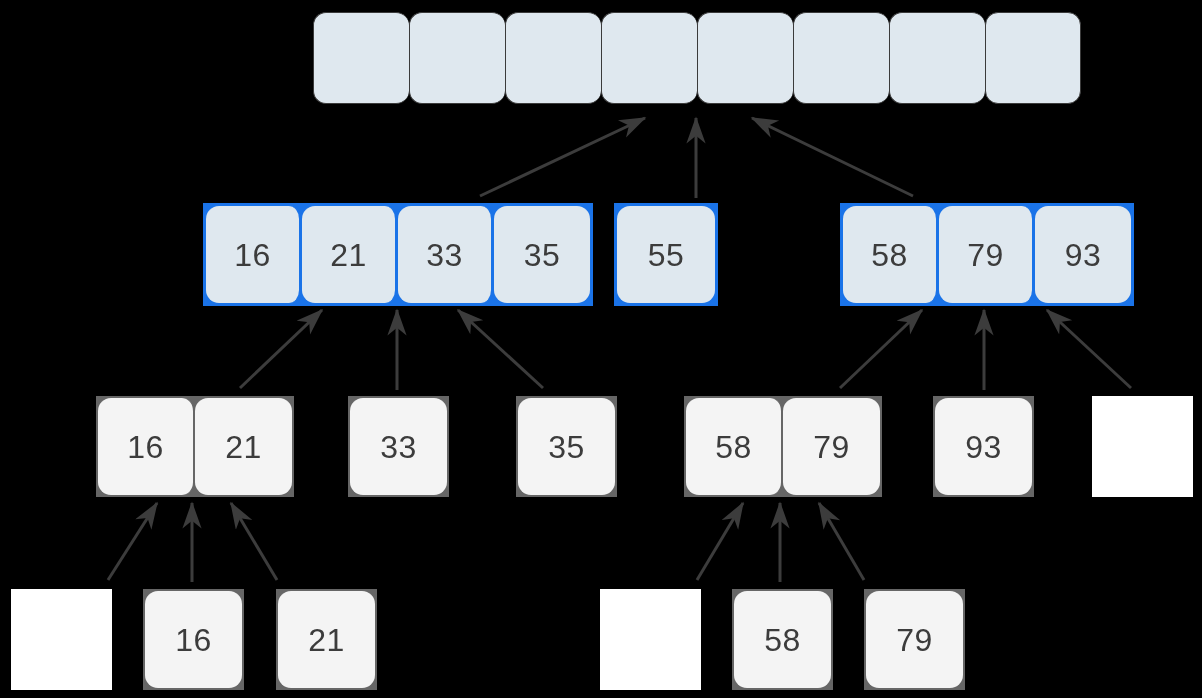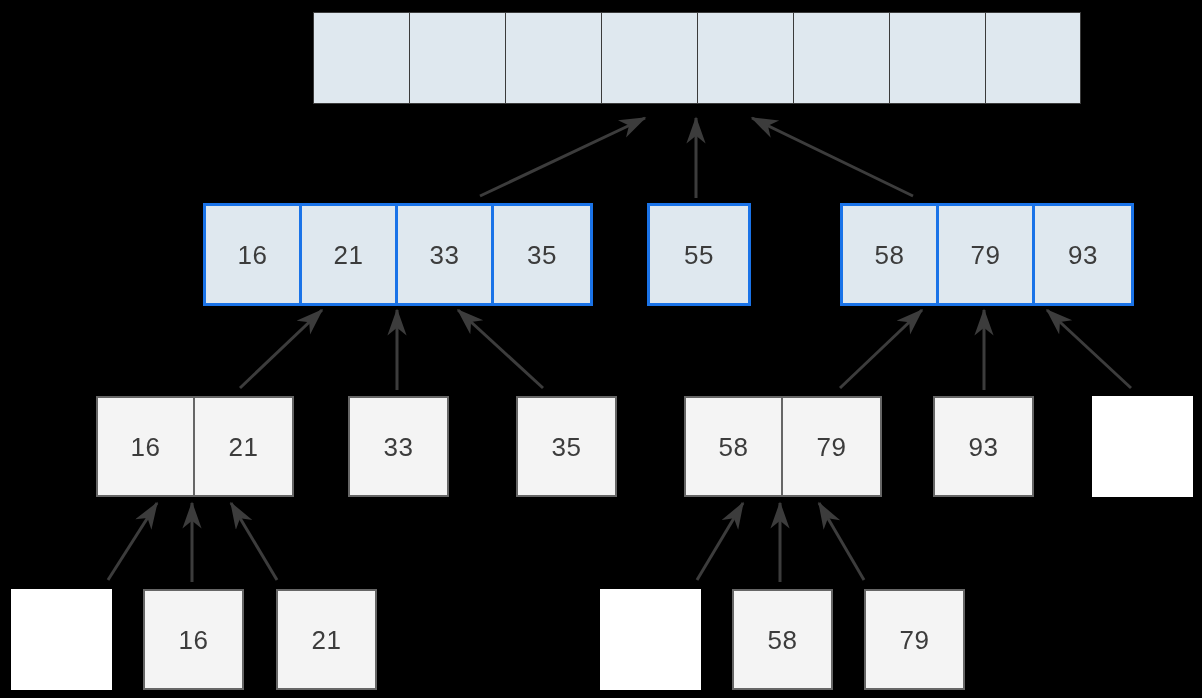--- a/index.html
+++ b/index.html
@@ -27,24 +27,25 @@
   .node {
     position: absolute;
     display: flex;
     box-sizing: border-box;
   }
   .cell {
     box-sizing: border-box;
     display: flex;
     align-items: center;
     justify-content: center;
-    font-size: 26px;
+    font-size: 32px;
     line-height: 1;
     color: #3c3c3c;
     letter-spacing: 0.5px;
+    border-radius: 13px;
   }
   
   .node.root .cell {
     background: #dfe8ef;
     border: 1.6px solid #3b3b3b;
     border-right-width: 0;
   }
   .node.root .cell:last-child {
     border-right-width: 1.6px;
   }
@@ -122,21 +123,21 @@
         <div class="cell" style="width: 96px; height: 92px;"></div>
         <div class="cell" style="width: 96px; height: 92px;"></div>
         <div class="cell" style="width: 96px; height: 92px;"></div>
       </div>
       <div class="node blue" style="left: 203px; top: 203px;">
         <div class="cell" style="width: 96px; height: 97px;">16</div>
         <div class="cell" style="width: 96px; height: 97px;">21</div>
         <div class="cell" style="width: 96px; height: 97px;">33</div>
         <div class="cell" style="width: 96px; height: 97px;">35</div>
       </div>
-      <div class="node blue" style="left: 647px; top: 203px;">
+      <div class="node blue" style="left: 614px; top: 203px;">
         <div class="cell" style="width: 98px; height: 97px;">55</div>
       </div>
       <div class="node blue" style="left: 840px; top: 203px;">
         <div class="cell" style="width: 96px; height: 97px;">58</div>
         <div class="cell" style="width: 96px; height: 97px;">79</div>
         <div class="cell" style="width: 96px; height: 97px;">93</div>
       </div>
       <div class="node gray" style="left: 96px; top: 396px;">
         <div class="cell" style="width: 97px; height: 97px;">16</div>
         <div class="cell" style="width: 97px; height: 97px;">21</div>

